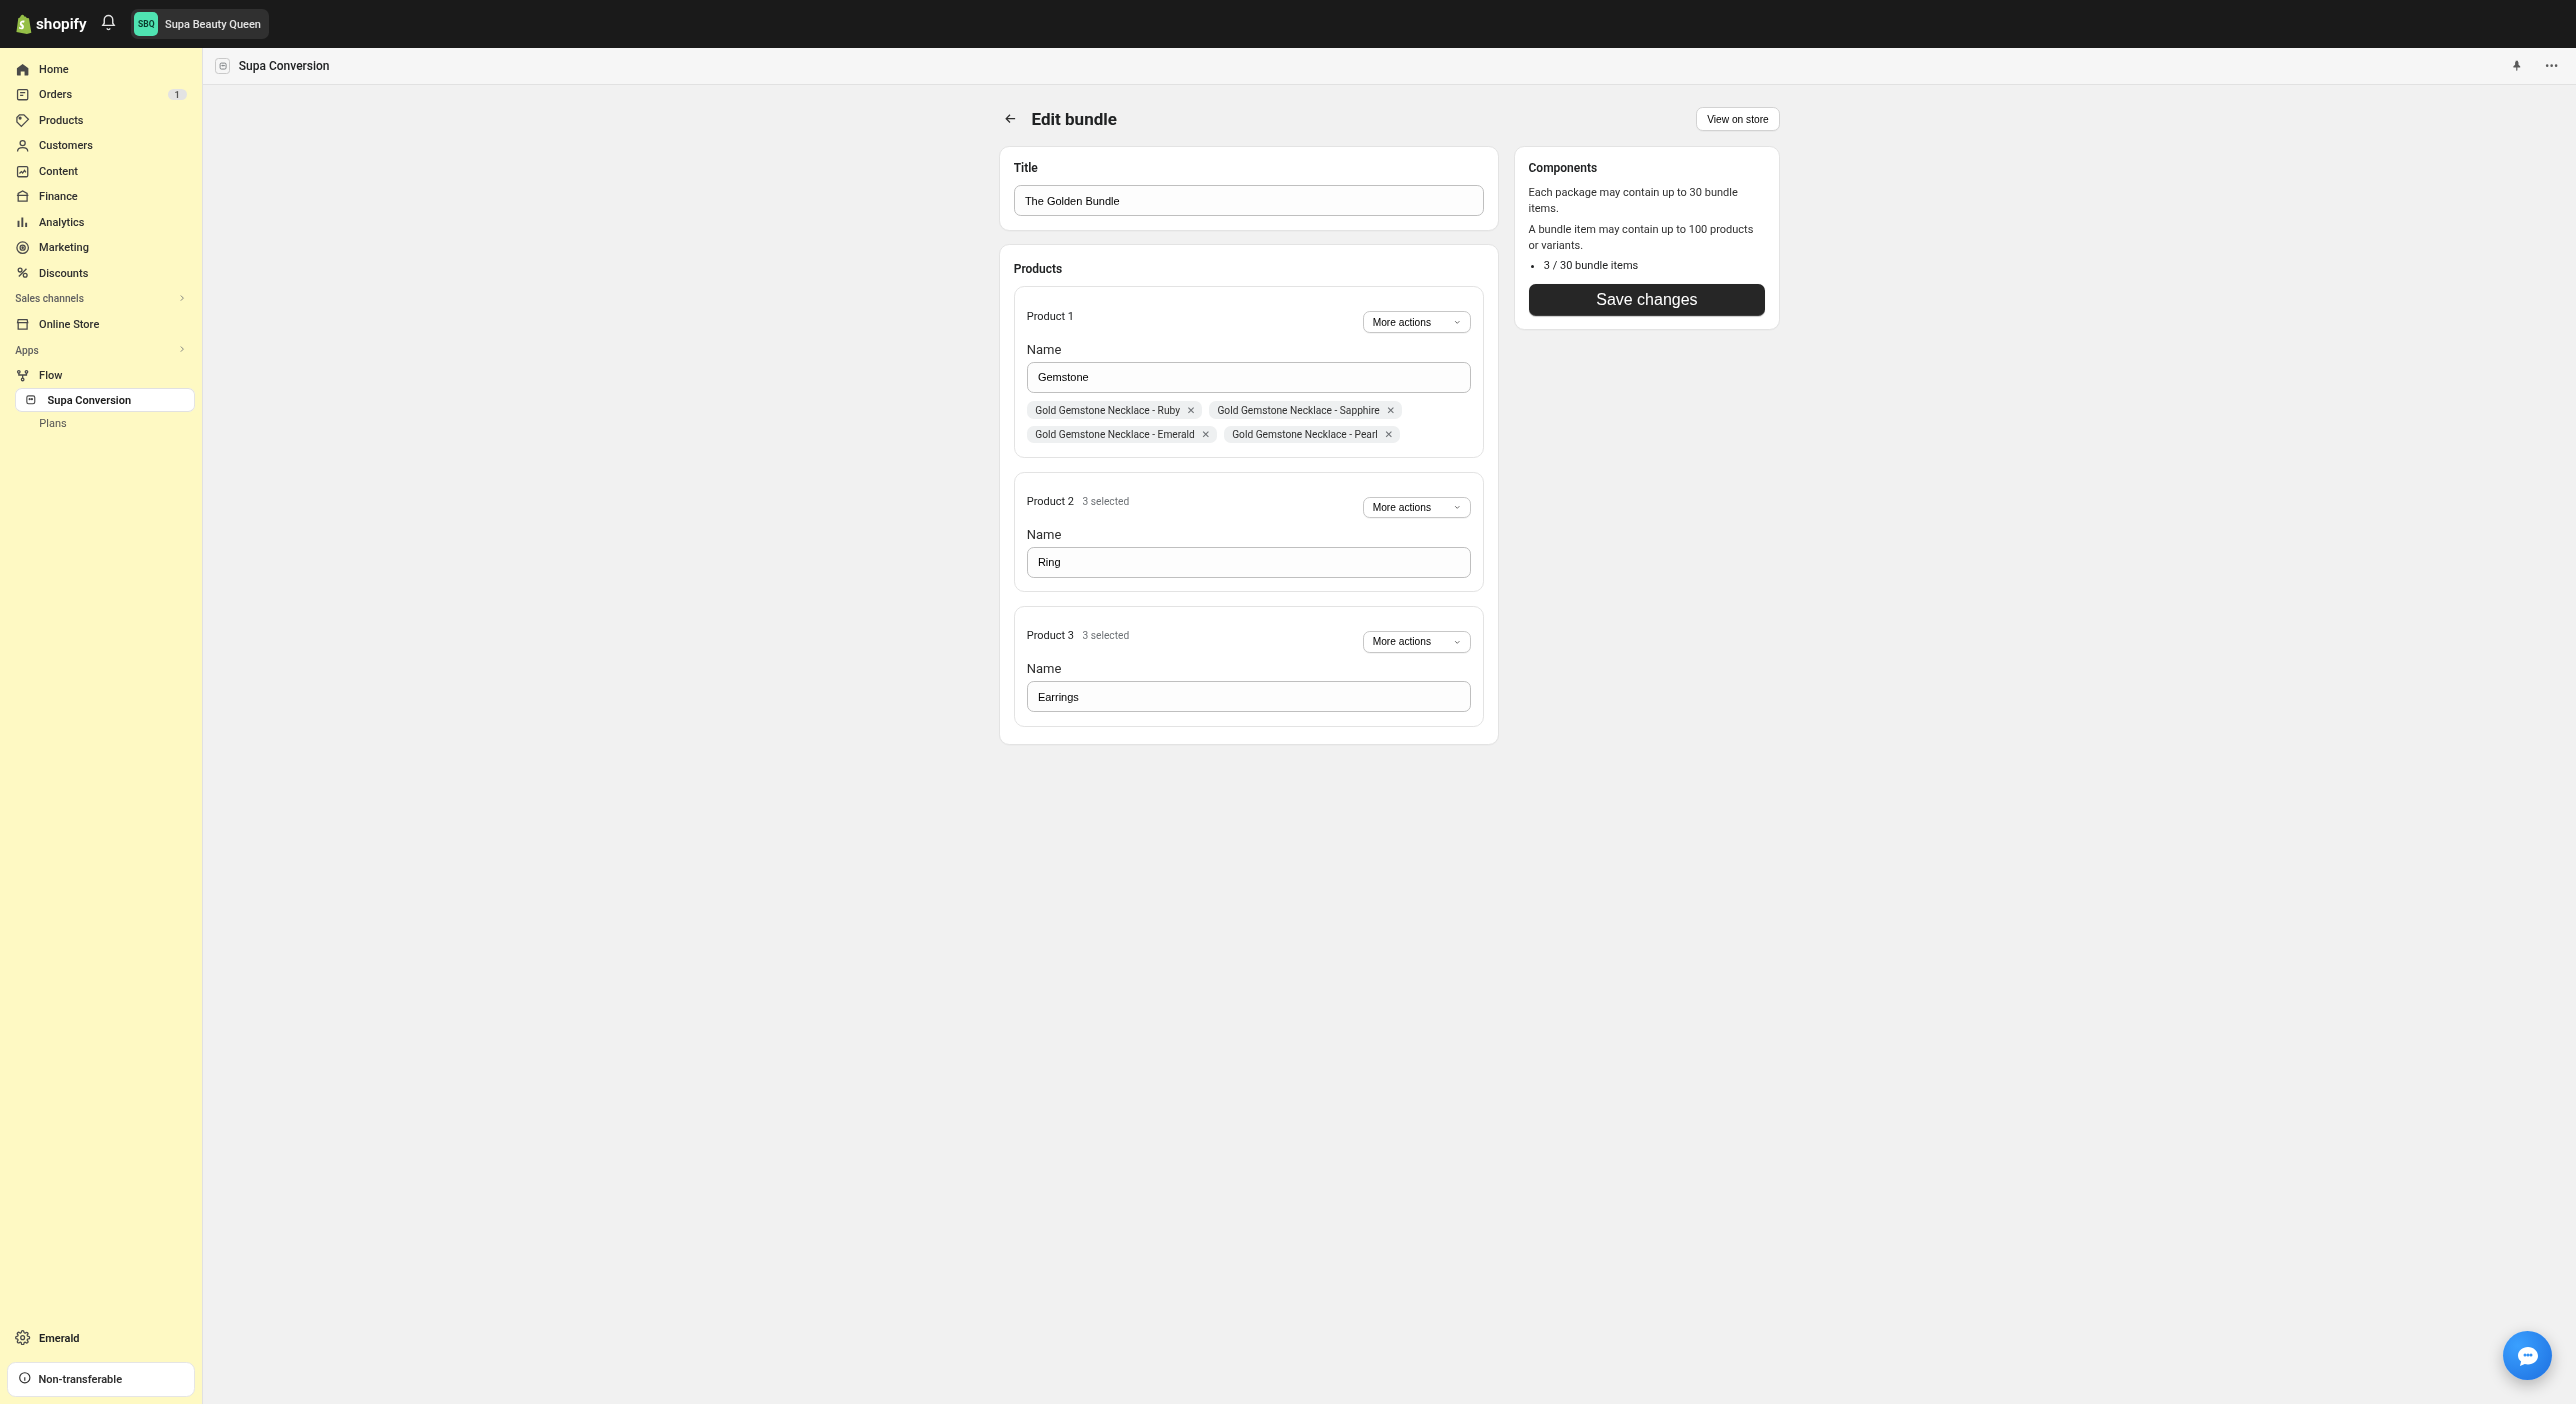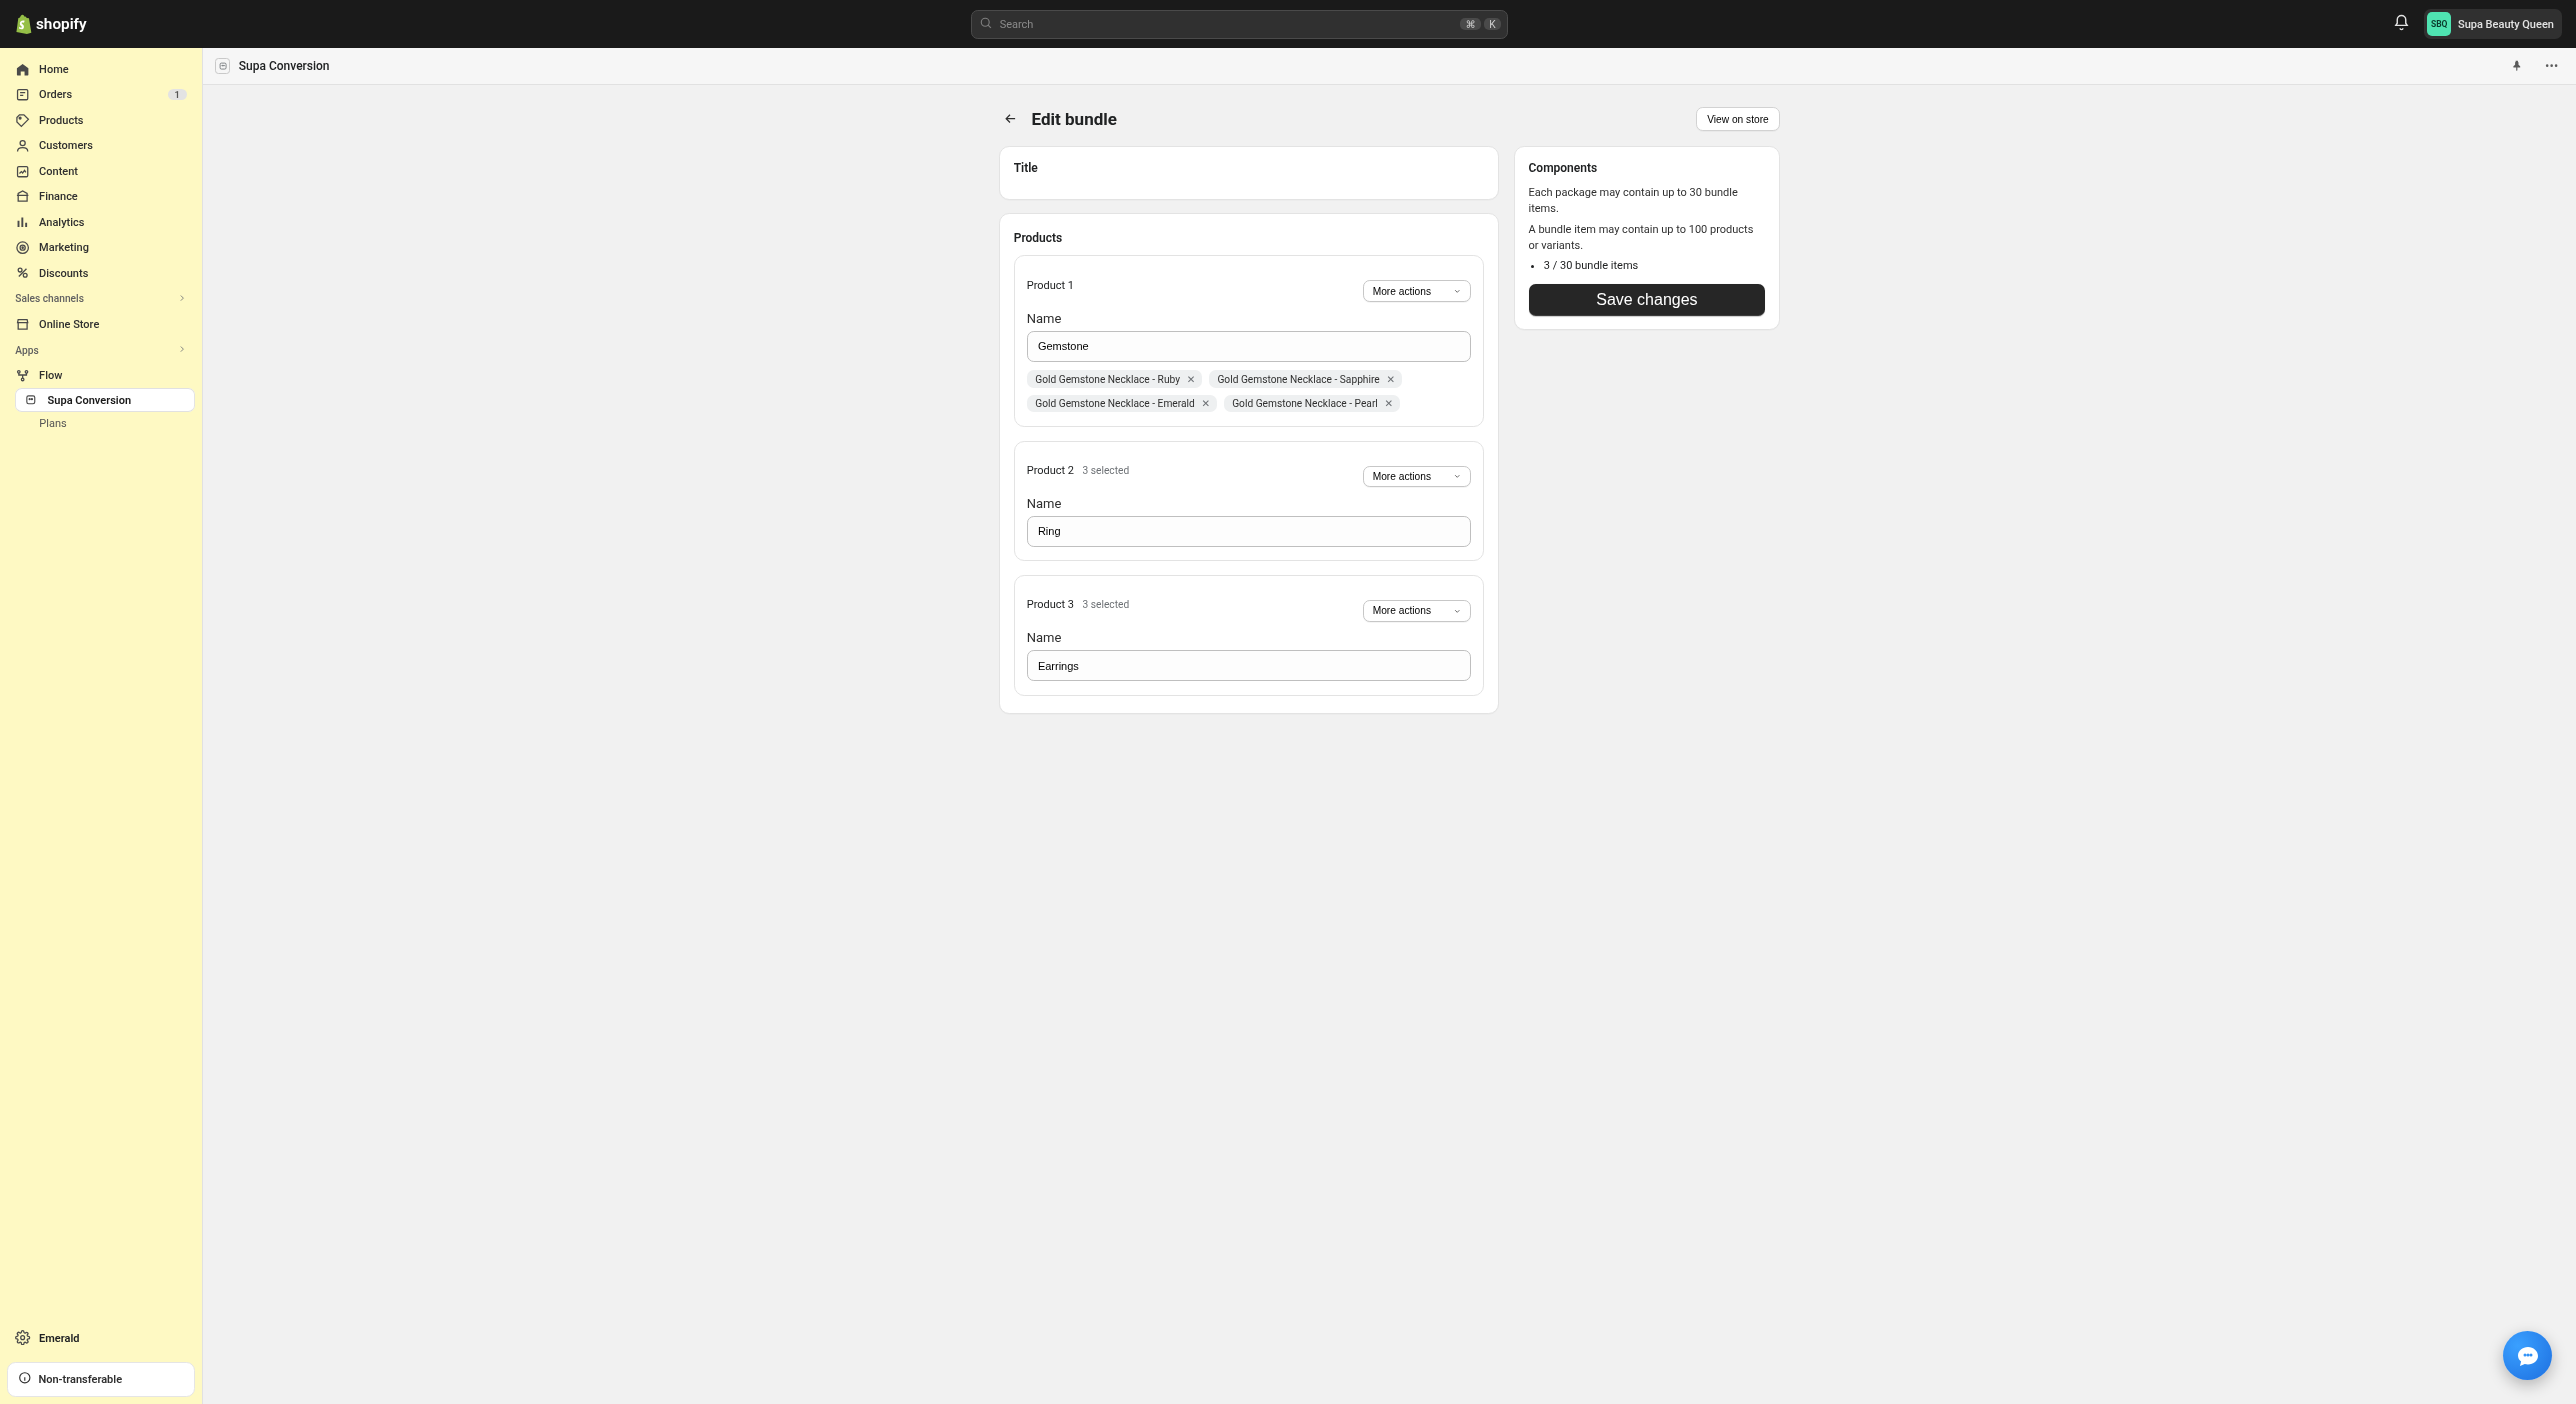--- a/index.html
+++ b/index.html
@@ -241,33 +241,20 @@
   <div class="logo">
     <span class="logo-bag">
       <svg viewBox="0 0 24 26" width="19" height="20.4" fill="#95bf47">
           <path d="M19 5.5c0-.1-.1-.2-.2-.2l-2.3-.2s-1.5-1.5-1.7-1.7c-.2-.2-.5-.1-.6-.1l-.8.2C12.9 2.3 12.2 1 10.9 1 9 1 7.9 3.2 7.5 4.6l-1.6.5c-.5.2-.5.2-.6.7L3 23l13.3 2.5L22 24 19 5.5z"></path>
           <path fill="#fff" d="M13.3 9.3l-.7 2s-.7-.4-1.6-.4c-1.3 0-1.4.8-1.4 1 0 1.1 3 1.5 3 4.2 0 2.1-1.3 3.5-3.1 3.5-2.2 0-3.3-1.3-3.3-1.3l.6-1.9s1.1 1 2.1 1c.6 0 .9-.5.9-.9 0-1.5-2.5-1.6-2.5-4.1 0-2.1 1.5-4.1 4.5-4.1 1.2 0 1.5.3 1.5.3z"></path>
         </svg>
     </span>
     <span>shopify</span>
   </div>
 
-  <div class="searchwrap">
-    <div class="searchbox">
-      <span class="search-icon">
-        <svg width="13.6" height="13.6" viewBox="0 0 24 24" fill="none" stroke="#a0a0a0" stroke-width="2">
-            <circle cx="11" cy="11" r="7"></circle>
-            <path d="m21 21-5-5"></path>
-          </svg>
-      </span>
-      <span class="placeholder">Search</span>
-      <span class="kbd">⌘</span>
-      <span class="kbd">K</span>
-    </div>
-  </div>
 
   <div class="topbar-right">
     <span class="bell">
       <svg width="17" height="17" viewBox="0 0 24 24" fill="none" stroke="currentColor" stroke-width="2">
           <path d="M6 8a6 6 0 1 1 12 0v5l2 3H4l2-3V8z"></path>
           <path d="M10 20a2 2 0 0 0 4 0"></path>
         </svg>
     </span>
     <div class="store-chip">
       <div class="store-avatar">SBQ</div>
@@ -443,20 +430,21 @@
         <span class="spacer"></span>
         <button class="ghost-btn">View on store</button>
       </div>
 
       <div class="columns">
 
         <div class="col-main">
 
           <div class="card">
             <h3>Title</h3>
+            <input class="text-input" value="The Golden Bundle" style="">
           </div>
 
           <div class="card" style="padding-bottom:3.4px;">
             <div class="section-title">Products</div>
 
             <div class="product-card">
               <div class="product-head">
                 <span class="ptitle">Product 1</span>
                 <span class="pmeta"></span>
                 <span class="spacer"></span>

